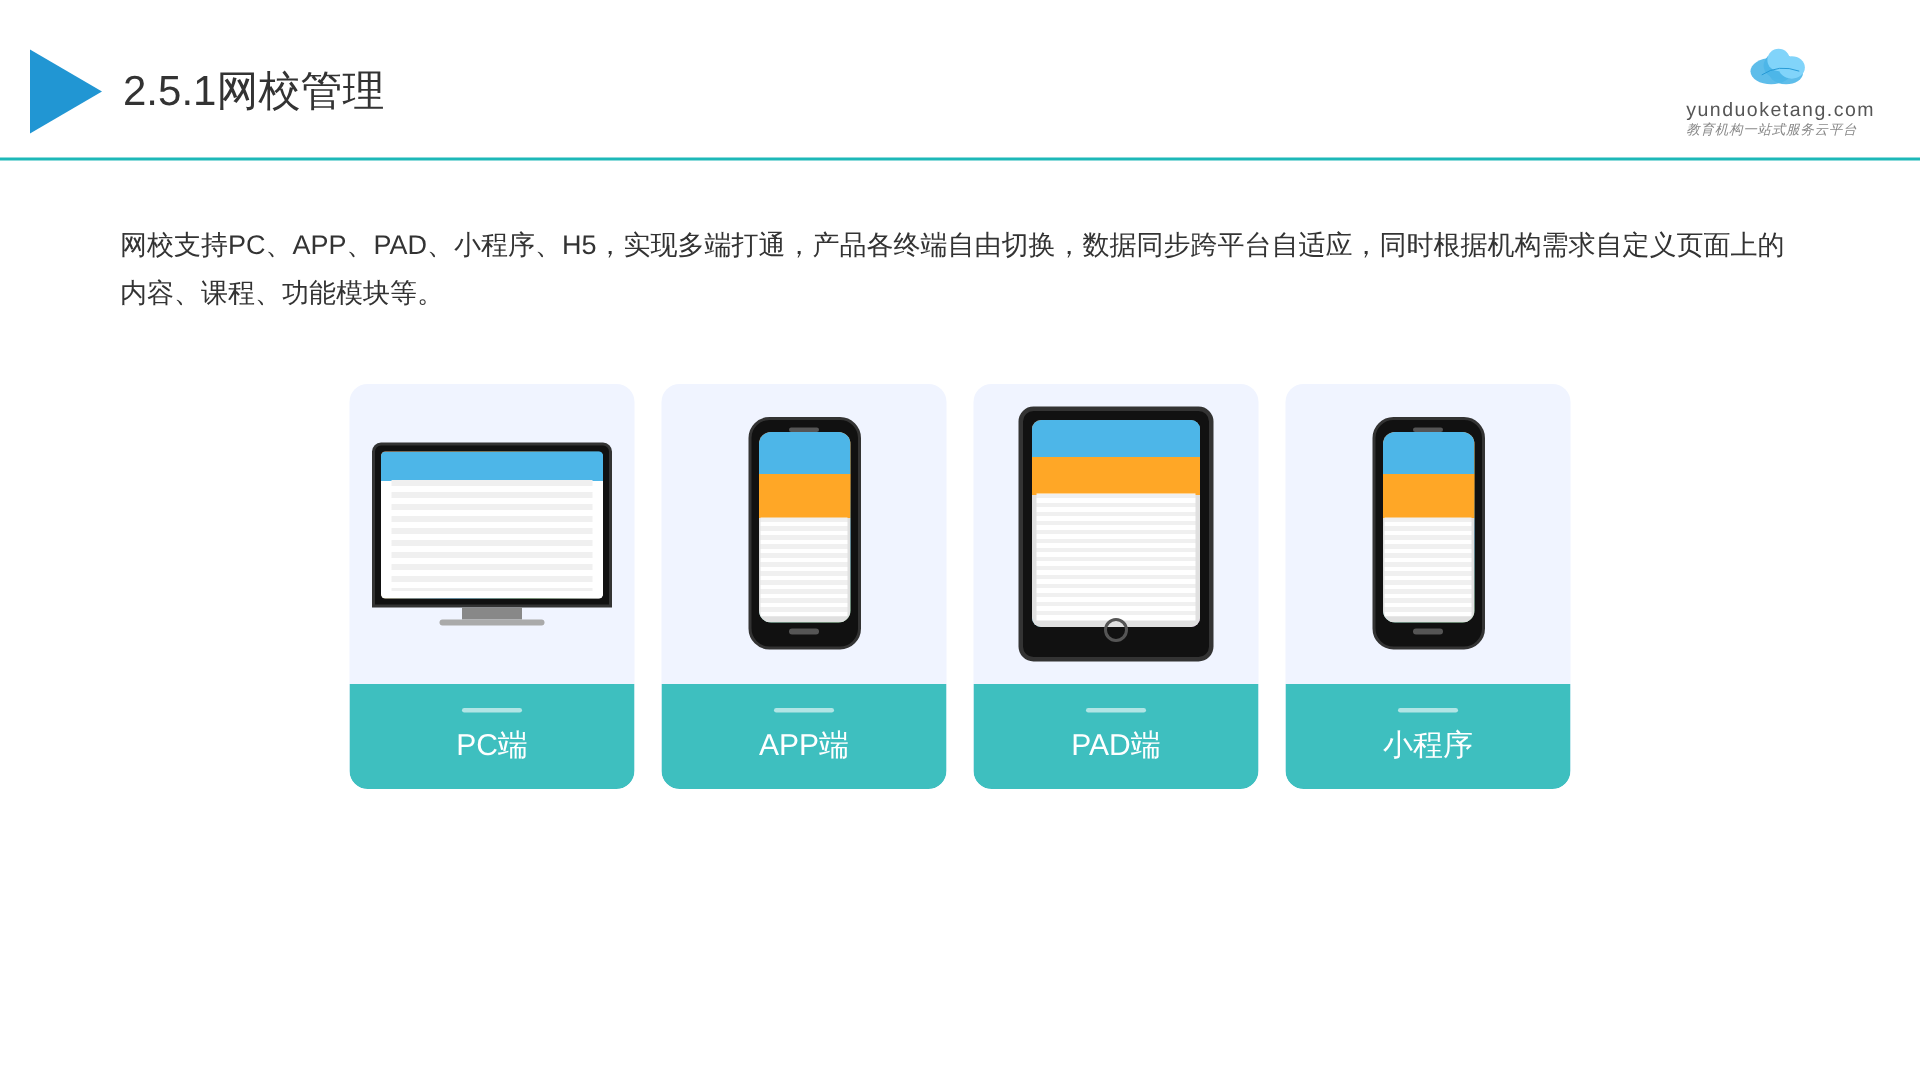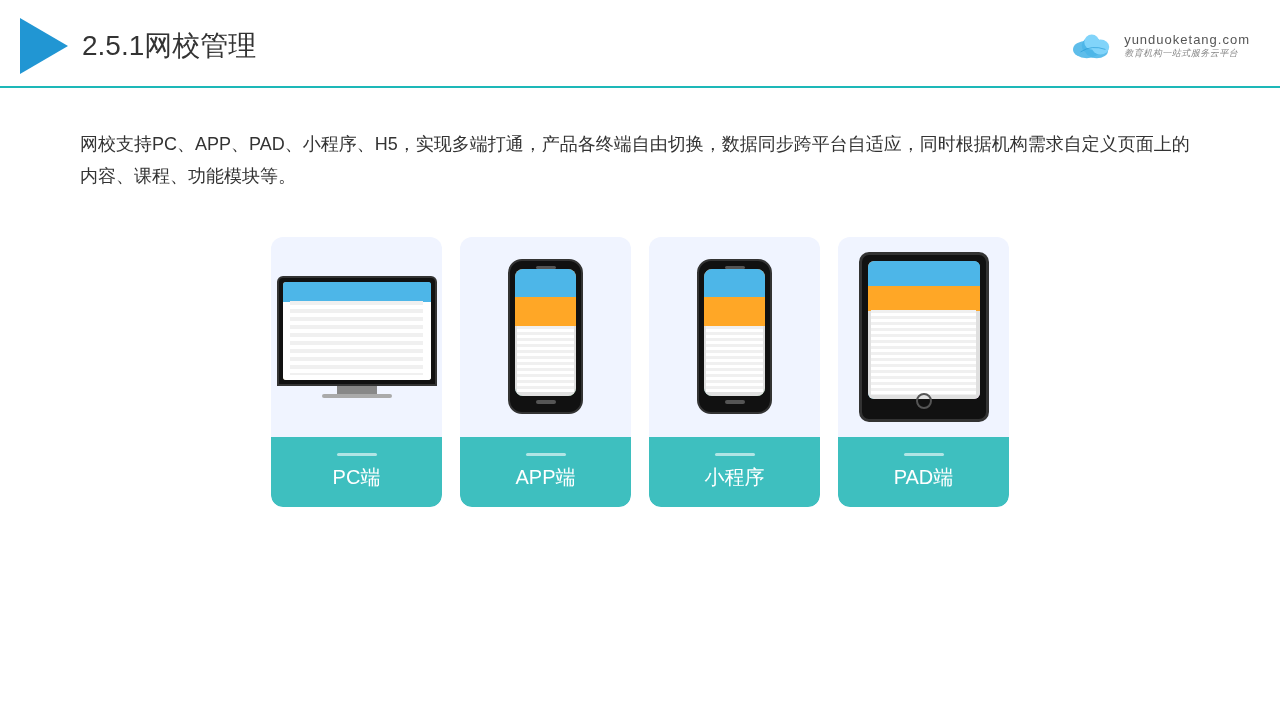--- a/index.html
+++ b/index.html
@@ -13,20 +13,21 @@
     }
 
     
     .header {
       display: flex;
       align-items: center;
       justify-content: space-between;
       padding: 18px 30px 0 20px;
       border-bottom: 2px solid #1db8b8;
       padding-bottom: 12px;
+      margin-top: 11px;
     }
     .header-left {
       display: flex;
       align-items: center;
       gap: 14px;
     }
     .logo-triangle {
       width: 0;
       height: 0;
       border-top: 28px solid transparent;
@@ -44,20 +45,21 @@
     .brand-logo {
       display: flex;
       flex-direction: column;
       align-items: center;
       gap: 2px;
     }
     .brand-icon {
       display: flex;
       align-items: center;
       gap: 6px;
+      flex-direction: column;
     }
     .cloud-svg {
       width: 50px;
       height: 30px;
     }
     .brand-name {
       font-size: 13px;
       color: #555;
       letter-spacing: 1px;
     }
@@ -85,21 +87,21 @@
       padding: 24px 60px;
       margin-top: 10px;
     }
 
     .card {
       background: #f0f4ff;
       border-radius: 12px;
       display: flex;
       flex-direction: column;
       align-items: center;
-      width: 171px;
+      width: 190px;
       overflow: hidden;
     }
 
     .card-image-area {
       width: 100%;
       height: 200px;
       display: flex;
       align-items: center;
       justify-content: center;
       padding: 16px;
@@ -351,41 +353,41 @@
       </div>
     </div>
     <div class="card-label">
       <div class="card-label-bar"></div>
       <span>APP端</span>
     </div>
   </div>
 
   <div class="card">
     <div class="card-image-area">
+      <div class="device-tablet">
+        <div class="tablet-screen">
+          <div class="tablet-screen-content"></div>
+        </div>
+      </div>
+    </div>
+    <div class="card-label">
+      <div class="card-label-bar"></div>
+      <span>PAD端</span>
+    </div>
+  </div>
+
+  <div class="card">
+    <div class="card-image-area">
       <div class="device-phone">
         <div class="phone-screen">
           <div class="phone-screen-content"></div>
         </div>
         <div class="phone-home-btn"></div>
       </div>
     </div>
     <div class="card-label">
       <div class="card-label-bar"></div>
       <span>小程序</span>
     </div>
   </div>
 
-  <div class="card">
-    <div class="card-image-area">
-      <div class="device-tablet">
-        <div class="tablet-screen">
-          <div class="tablet-screen-content"></div>
-        </div>
-      </div>
-    </div>
-    <div class="card-label">
-      <div class="card-label-bar"></div>
-      <span>PAD端</span>
-    </div>
-  </div>
-
 
 </div>
 
 </body></html>

